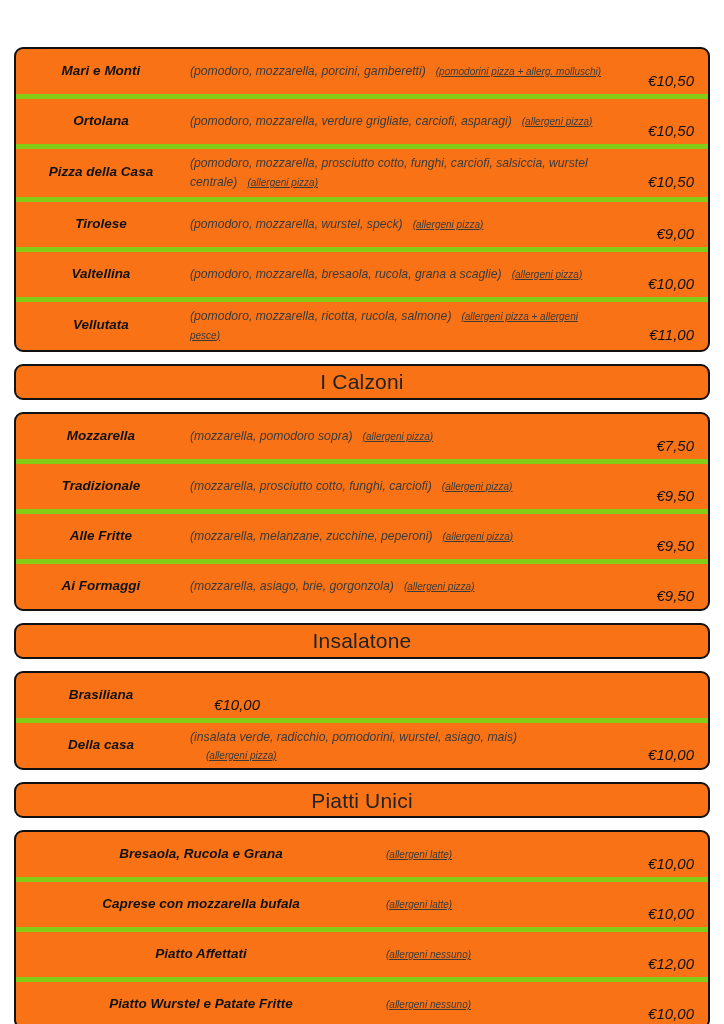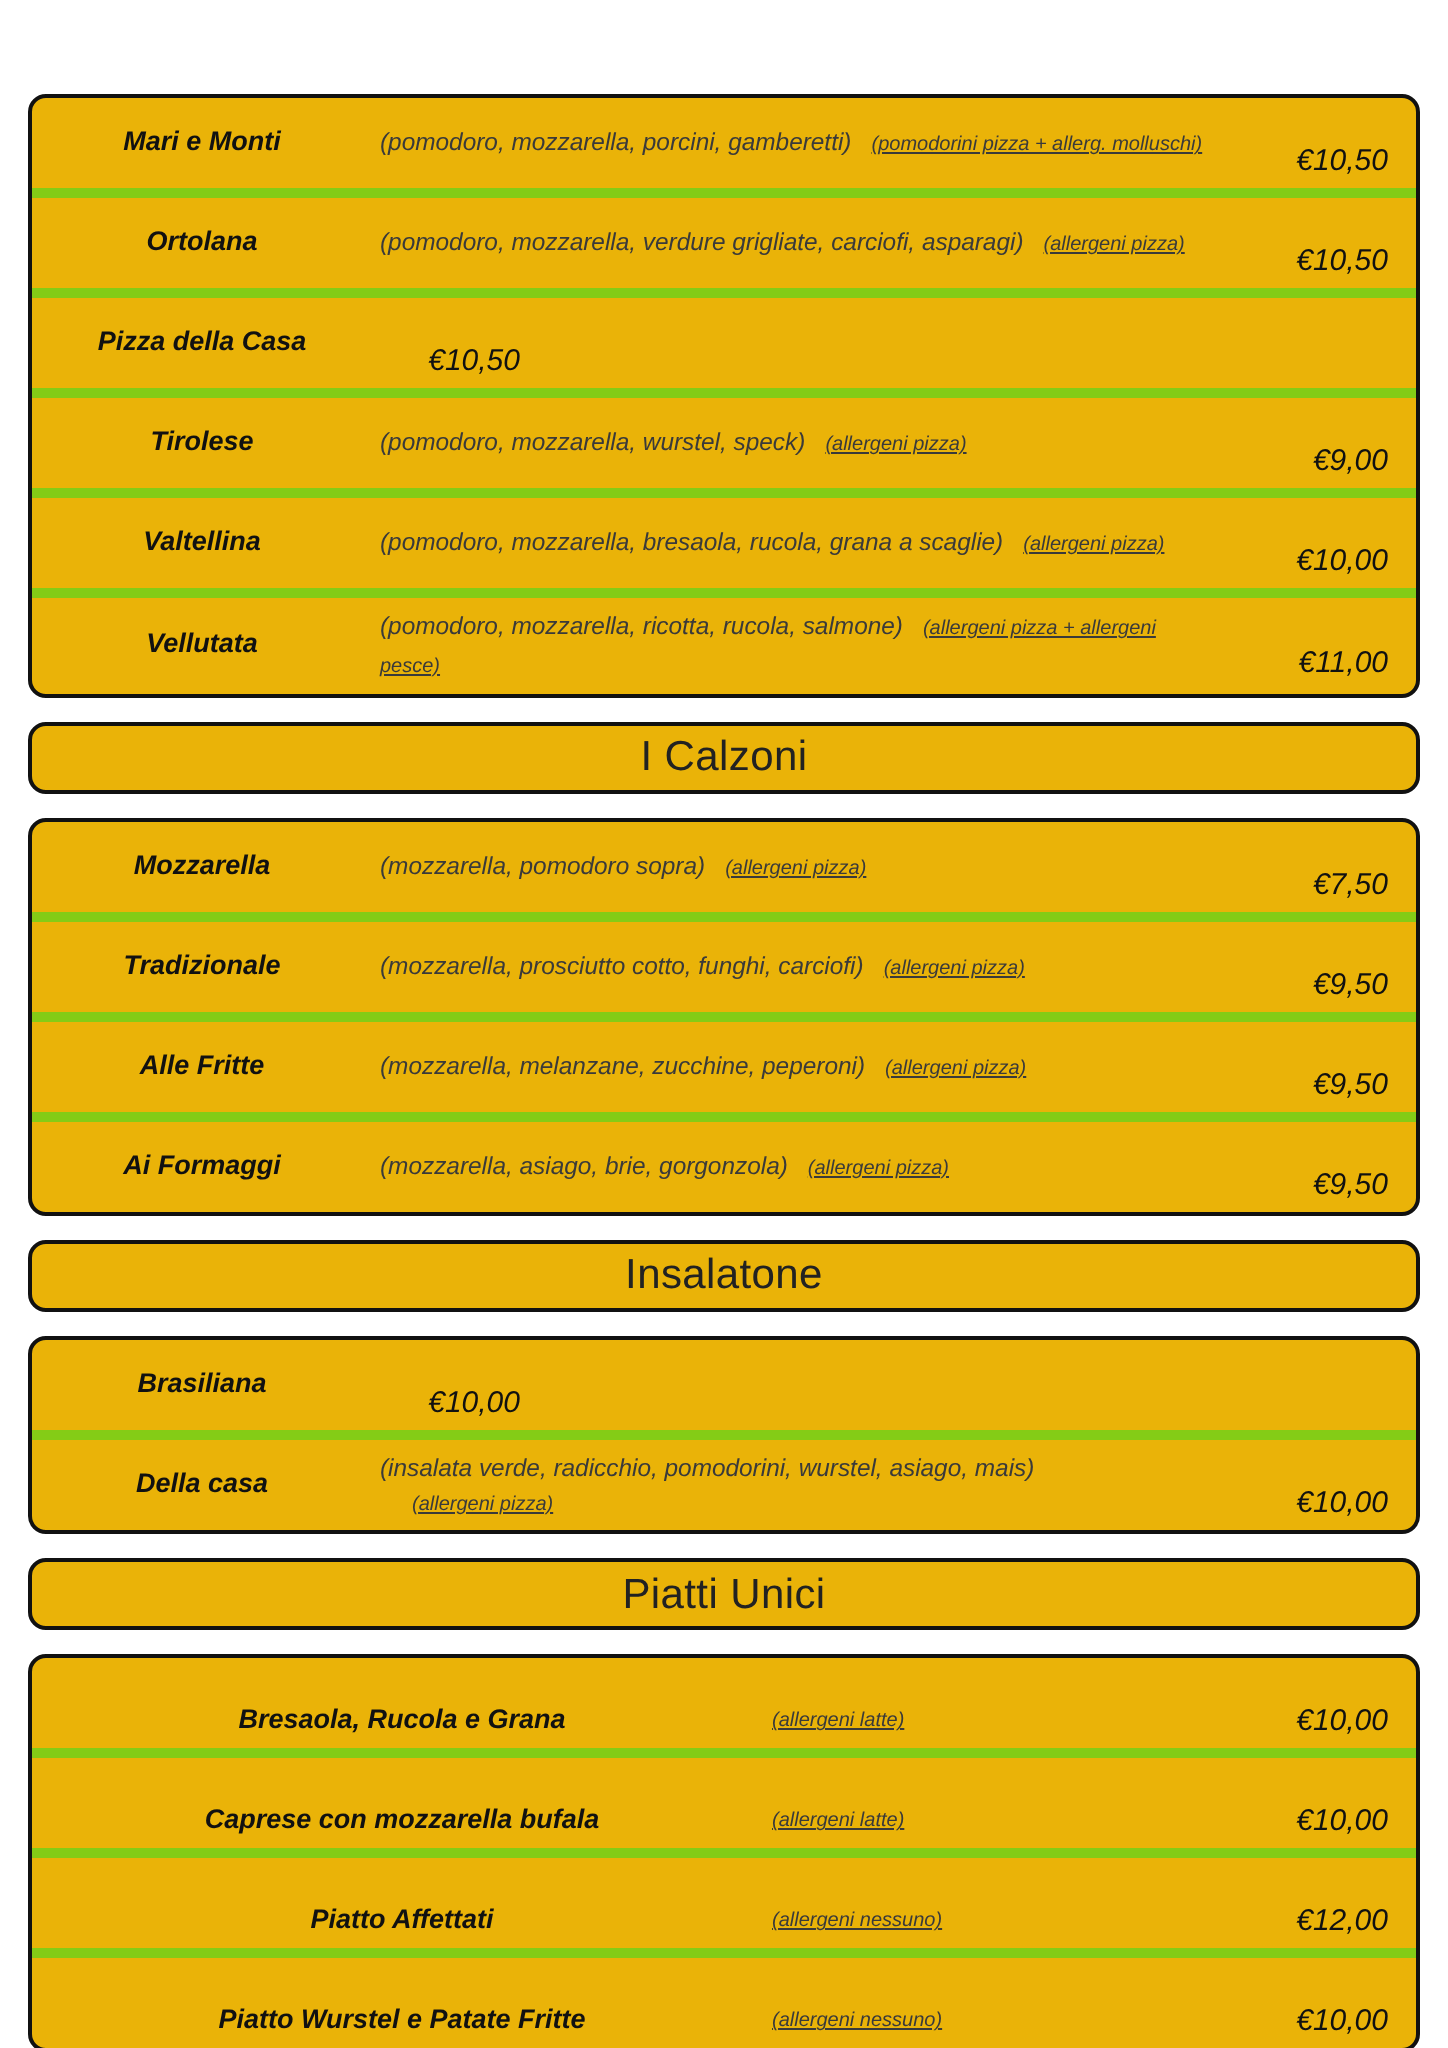--- a/index.html
+++ b/index.html
@@ -19,21 +19,21 @@
   .page {
     width: 724px;
     padding: 47px 14px 0 14px;
     box-sizing: border-box;
   }
 
   
   .box {
     border: 2.2px solid #111111;
     border-radius: 9px;
-    background: #eab308;
+    background: #f97316;
     box-sizing: border-box;
     width: 696px;
     margin: 0 0 12px 0;
     overflow: hidden;
   }
 
   
   .section-header {
     height: 36px;
     display: flex;
@@ -121,40 +121,40 @@
   }
   .wide .item-desc {
     flex: 1 1 auto;
     padding-left: 0;
   }
   .wide .allergen {
     margin-left: 0;
   }
   .wide .item-row {
     min-height: 40px;
-    align-items: flex-end;
   }
 </style>
 </head>
 <body>
 
 <div class="page" id="page-root">
     <div class="box">
       <div class="item-row">
         <div class="item-name">Mari e Monti</div>
         <div class="item-desc"><span>(pomodoro, mozzarella, porcini, gamberetti)</span><span class="allergen">(pomodorini pizza + allerg. molluschi)</span></div>
         <div class="item-price">€10,50</div>
       </div>
       <div class="item-row">
         <div class="item-name">Ortolana</div>
         <div class="item-desc"><span>(pomodoro, mozzarella, verdure grigliate, carciofi, asparagi)</span><span class="allergen">(allergeni pizza)</span></div>
         <div class="item-price">€10,50</div>
       </div>
       <div class="item-row">
         <div class="item-name">Pizza della Casa</div>
+        <div class="item-desc"><span>(pomodoro, mozzarella, prosciutto cotto, funghi, carciofi, salsiccia, wurstel centrale)</span><span class="allergen">(allergeni pizza)</span></div>
         <div class="item-price">€10,50</div>
       </div>
       <div class="item-row">
         <div class="item-name">Tirolese</div>
         <div class="item-desc"><span>(pomodoro, mozzarella, wurstel, speck)</span><span class="allergen">(allergeni pizza)</span></div>
         <div class="item-price">€9,00</div>
       </div>
       <div class="item-row">
         <div class="item-name">Valtellina</div>
         <div class="item-desc"><span>(pomodoro, mozzarella, bresaola, rucola, grana a scaglie)</span><span class="allergen">(allergeni pizza)</span></div>

